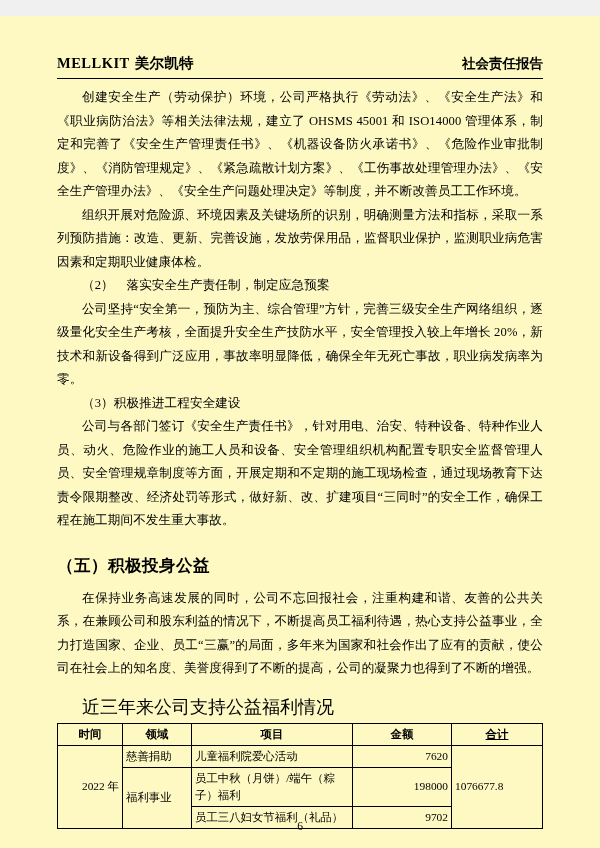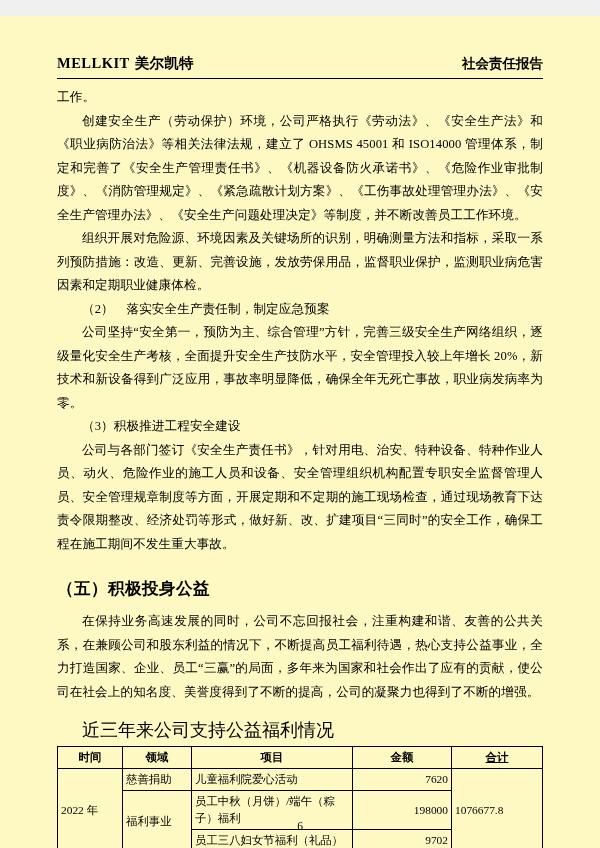--- a/index.html
+++ b/index.html
@@ -105,21 +105,21 @@
   table.data-table td {
     border: 1px solid #000000;
     padding: 2px 3px;
     line-height: 17px;
     vertical-align: middle;
   }
   table.data-table th {
     text-align: center;
     font-weight: bold;
   }
-  td.c-time { text-align: left; width: 58px; }
+  td.c-time { text-align: right; width: 58px; }
   td.c-field { text-align: left; width: 62px; padding-left: 4px; }
   td.c-item { text-align: left; padding-left: 4px; }
   td.c-amount { text-align: right; width: 92px; padding-left: 4px; }
   td.c-total { text-align: left; width: 84px; padding-left: 4px; }
   th.h-time { width: 58px; }
   th.h-field { width: 62px; }
   th.h-amount { width: 92px; }
   th.h-total { width: 84px; text-decoration: underline; }
   
   .page-number {
@@ -139,21 +139,20 @@
 
     <div class="doc-header">
       <div class="brand">
         <span class="brand-en">MELLKIT</span><span class="brand-cn">美尔凯特</span>
       </div>
       <div class="header-right">社会责任报告</div>
       <div class="header-rule"></div>
     </div>
 
     <div class="body-area">
-      <p class="para">工作。</p>
       <p class="para indent">创建安全生产（劳动保护）环境，公司严格执行《劳动法》、《安全生产法》和《职业病防治法》等相关法律法规，建立了 OHSMS 45001 和 ISO14000 管理体系，制定和完善了《安全生产管理责任书》、《机器设备防火承诺书》、《危险作业审批制度》、《消防管理规定》、《紧急疏散计划方案》、《工伤事故处理管理办法》、《安全生产管理办法》、《安全生产问题处理决定》等制度，并不断改善员工工作环境。</p>
       <p class="para indent">组织开展对危险源、环境因素及关键场所的识别，明确测量方法和指标，采取一系列预防措施：改造、更新、完善设施，发放劳保用品，监督职业保护，监测职业病危害因素和定期职业健康体检。</p>
       <p class="para indent">（2）　落实安全生产责任制，制定应急预案</p>
       <p class="para indent">公司坚持“安全第一，预防为主、综合管理”方针，完善三级安全生产网络组织，逐级量化安全生产考核，全面提升安全生产技防水平，安全管理投入较上年增长 20%，新技术和新设备得到广泛应用，事故率明显降低，确保全年无死亡事故，职业病发病率为零。</p>
       <p class="para indent">（3）积极推进工程安全建设</p>
       <p class="para indent">公司与各部门签订《安全生产责任书》，针对用电、治安、特种设备、特种作业人员、动火、危险作业的施工人员和设备、安全管理组织机构配置专职安全监督管理人员、安全管理规章制度等方面，开展定期和不定期的施工现场检查，通过现场教育下达责令限期整改、经济处罚等形式，做好新、改、扩建项目“三同时”的安全工作，确保工程在施工期间不发生重大事故。</p>
 
       <div class="section-title">（五）积极投身公益</div>
 
       <p class="para indent">在保持业务高速发展的同时，公司不忘回报社会，注重构建和谐、友善的公共关系，在兼顾公司和股东利益的情况下，不断提高员工福利待遇，热心支持公益事业，全力打造国家、企业、员工“三赢”的局面，多年来为国家和社会作出了应有的贡献，使公司在社会上的知名度、美誉度得到了不断的提高，公司的凝聚力也得到了不断的增强。</p>

